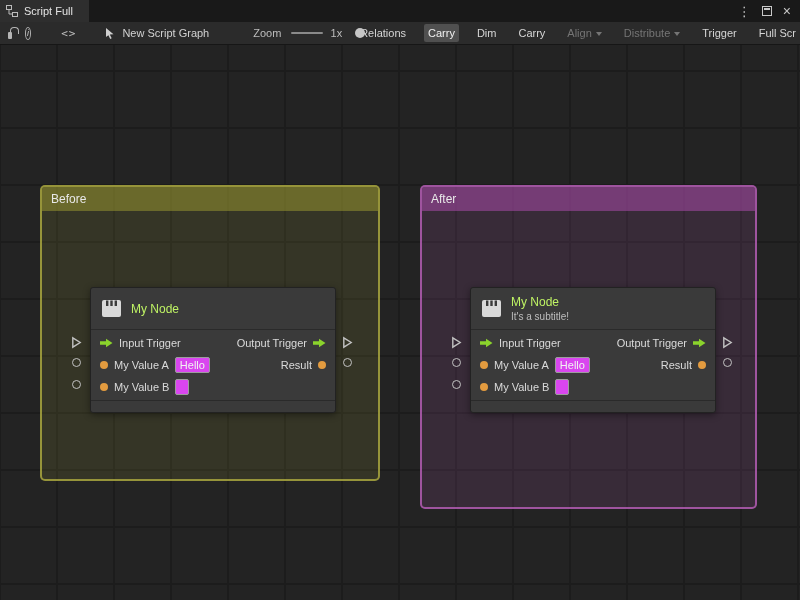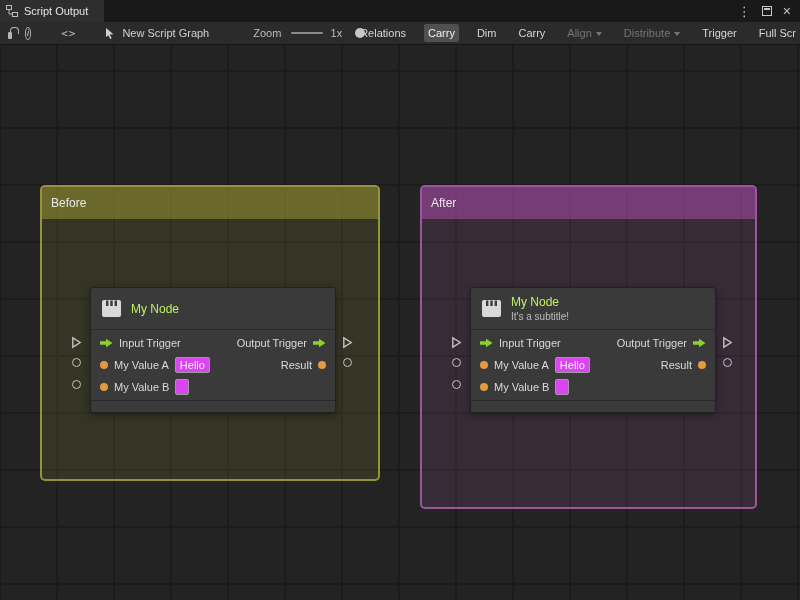--- a/index.html
+++ b/index.html
@@ -82,21 +82,21 @@
     left:40px; top:140px; width:340px; height:296px;
     background:rgba(163,161,58,0.15);
     border:2px solid rgba(168,166,62,0.85);
   }
   .group-after {
     left:420px; top:140px; width:337px; height:324px;
     background:rgba(168,85,168,0.16);
     border:2px solid rgba(178,92,178,0.85);
   }
   .group-header {
-    height:24px; display:flex; align-items:center; padding:16px 9px;
+    height:24px; display:flex; align-items:center; padding:8px 9px;
     font-size:12px; color:#e8e8e8; border-radius:3px 3px 0 0;
   }
   .group-before .group-header { background:rgba(150,148,48,0.55); }
   .group-after .group-header { background:rgba(158,72,158,0.6); }
 
   
   .node {
     position:absolute; left:48px; top:100px; width:246px;
     background:#3a3a3a; border:1px solid #222222; border-radius:3px;
     box-shadow:0 2px 7px rgba(0,0,0,0.4);
@@ -135,21 +135,21 @@
 
 <div class="titlebar">
   <div class="tab">
     <span style="display:flex;">
       <svg width="12" height="12" viewBox="0 0 12 12">
         <rect x="0.5" y="0.5" width="5" height="4" fill="none" stroke="#bbbbbb"></rect>
         <rect x="6.5" y="7.5" width="5" height="4" fill="none" stroke="#bbbbbb"></rect>
         <path d="M3 4.5 V 9 H 6.5" fill="none" stroke="#bbbbbb"></path>
       </svg>
     </span>
-    <span>Script Output</span>
+    <span>Script Full</span>
   </div>
   <div class="titlebar-right">
     <span class="kebab">⋮</span>
     <span class="maxi"></span>
     <span class="closex">×</span>
   </div>
 </div>
 
 <div class="toolbar">
   <span class="lock"></span>

